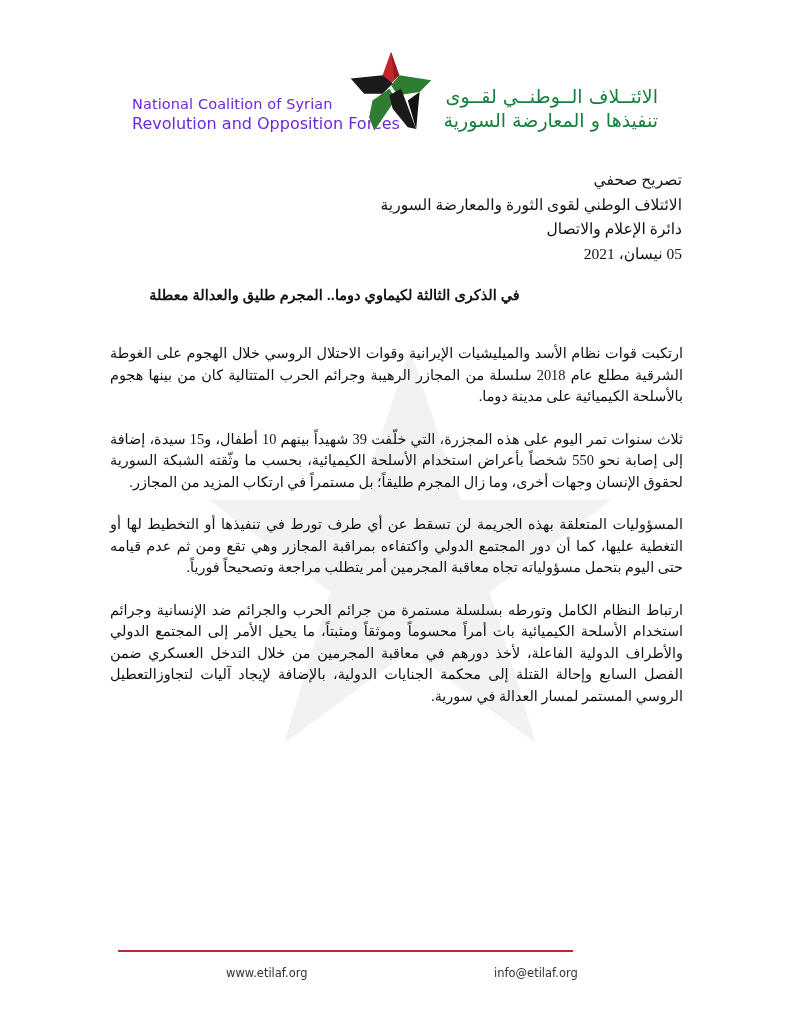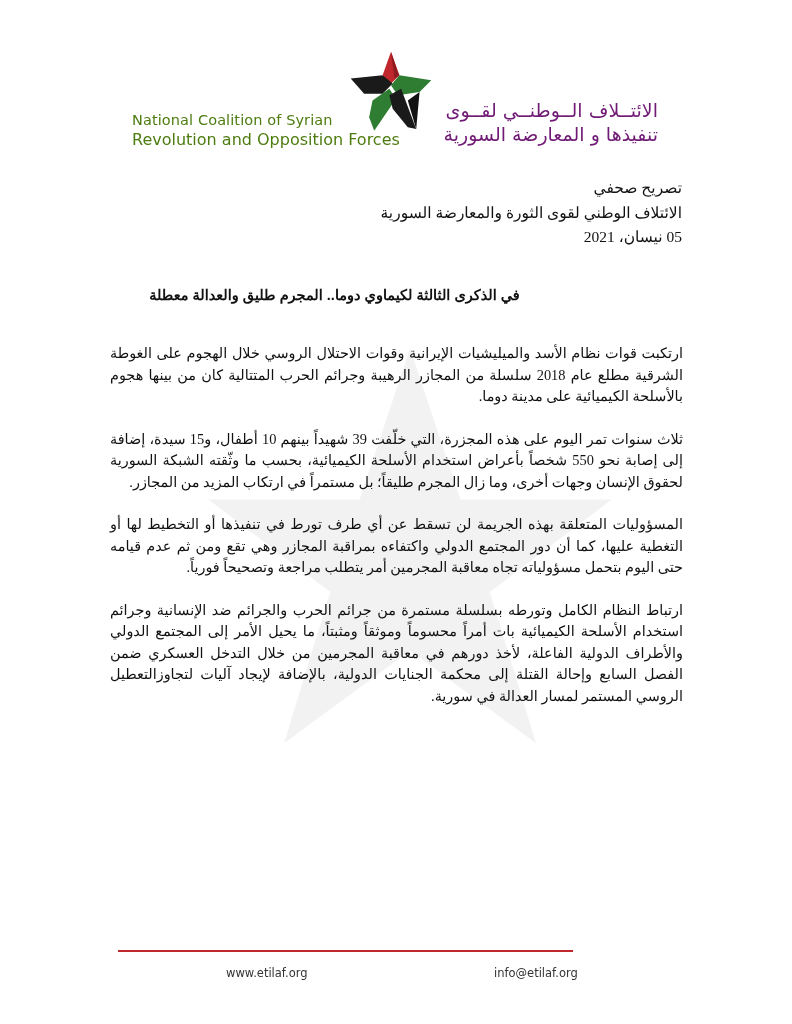--- a/index.html
+++ b/index.html
@@ -1,25 +1,25 @@
 <!DOCTYPE html>
 <html><head>
 <meta charset="utf-8">
 <style>
   html, body { margin:0; padding:0; background:#ffffff; }
   body { width:792px; height:1024px; position:relative; overflow:hidden; font-family:"Liberation Serif", serif; color:#111; }
   .header { position:absolute; top:48px; left:0; width:792px; height:100px; }
-  .en-name { position:absolute; left:132px; top:46px; font-family:"DejaVu Sans", sans-serif; color:#4d7c0f; direction:ltr;margin-top:16px; }
+  .en-name { position:absolute; left:132px; top:46px; font-family:"DejaVu Sans", sans-serif; color:#6d28d9; direction:ltr; }
   .en-name .l1 { font-size:14.5px; letter-spacing:0.1px; line-height:20px; }
   .en-name .l2 { font-size:16px; line-height:20px; }
   .logo { position:absolute; left:349px; top:0; width:84px; height:88px; }
-  .ar-name { position:absolute; right:134px; top:50px; text-align:right; direction:rtl; font-family:"DejaVu Sans", sans-serif; color:#701a75; }
+  .ar-name { position:absolute; right:134px; top:36px; text-align:right; direction:rtl; font-family:"DejaVu Sans", sans-serif; color:#15803d; }
   .ar-name .l1 { font-size:19px; line-height:24px; letter-spacing:0.5px; }
   .ar-name .l2 { font-size:19px; line-height:24px; }
-  .meta { position:absolute; right:110px; top:176px; direction:rtl; text-align:right; font-size:15.5px; line-height:24.5px; }
+  .meta { position:absolute; right:110px; top:168px; direction:rtl; text-align:right; font-size:15.5px; line-height:24.5px; }
   .title { position:absolute; left:0; width:669px; top:287px; text-align:center; direction:rtl; font-family:"Liberation Sans", sans-serif; font-weight:bold; font-size:14.5px; }
   .body { position:absolute; left:110px; width:573px; top:343px; direction:rtl; font-family:Liberation Serif, serif; font-size:14.4px; line-height:21.5px; text-align:justify; }
   .body p { margin:0 0 21px 0; }
   .watermark { position:absolute; left:200px; top:300px; width:420px; height:500px; opacity:0.07; }
   .footer-line { position:absolute; left:118px; top:950px; width:455px; height:2px; background:#c0272d; }
   .footer { position:absolute; top:966px; font-family:"DejaVu Sans", sans-serif; font-size:11.5px; color:#333; }
   .footer.web { left:226px; }
   .footer.mail { left:494px; }
 </style>
 </head>
@@ -52,20 +52,21 @@
 
   <div class="ar-name">
     <div class="l1">الائتــلاف الــوطنــي لقــوى</div>
     <div class="l2">تنفيذها و المعارضة السورية</div>
   </div>
 </div>
 
 <div class="meta">
   <div>تصريح صحفي</div>
   <div>الائتلاف الوطني لقوى الثورة والمعارضة السورية</div>
+  <div>دائرة الإعلام والاتصال</div>
   <div>05 نيسان، 2021</div>
 </div>
 
 <div class="title">في الذكرى الثالثة لكيماوي دوما.. المجرم طليق والعدالة معطلة</div>
 
 <div class="body">
   <p>ارتكبت قوات نظام الأسد والميليشيات الإيرانية وقوات الاحتلال الروسي خلال الهجوم على الغوطة الشرقية مطلع عام 2018 سلسلة من المجازر الرهيبة وجرائم الحرب المتتالية كان من بينها هجوم بالأسلحة الكيميائية على مدينة دوما.</p>
   <p>ثلاث سنوات تمر اليوم على هذه المجزرة، التي خلّفت 39 شهيداً بينهم 10 أطفال، و15 سيدة، إضافة إلى إصابة نحو 550 شخصاً بأعراض استخدام الأسلحة الكيميائية، بحسب ما وثّقته الشبكة السورية لحقوق الإنسان وجهات أخرى، وما زال المجرم طليقاً؛ بل مستمراً في ارتكاب المزيد من المجازر.</p>
   <p>المسؤوليات المتعلقة بهذه الجريمة لن تسقط عن أي طرف تورط في تنفيذها أو التخطيط لها أو التغطية عليها، كما أن دور المجتمع الدولي واكتفاءه بمراقبة المجازر وهي تقع ومن ثم عدم قيامه حتى اليوم بتحمل مسؤولياته تجاه معاقبة المجرمين أمر يتطلب مراجعة وتصحيحاً فورياً.</p>
   <p>ارتباط النظام الكامل وتورطه بسلسلة مستمرة من جرائم الحرب والجرائم ضد الإنسانية وجرائم استخدام الأسلحة الكيميائية بات أمراً محسوماً وموثقاً ومثبتاً، ما يحيل الأمر إلى المجتمع الدولي والأطراف الدولية الفاعلة، لأخذ دورهم في معاقبة المجرمين من خلال التدخل العسكري ضمن الفصل السابع وإحالة القتلة إلى محكمة الجنايات الدولية، بالإضافة لإيجاد آليات لتجاوزالتعطيل الروسي المستمر لمسار العدالة في سورية.</p>

